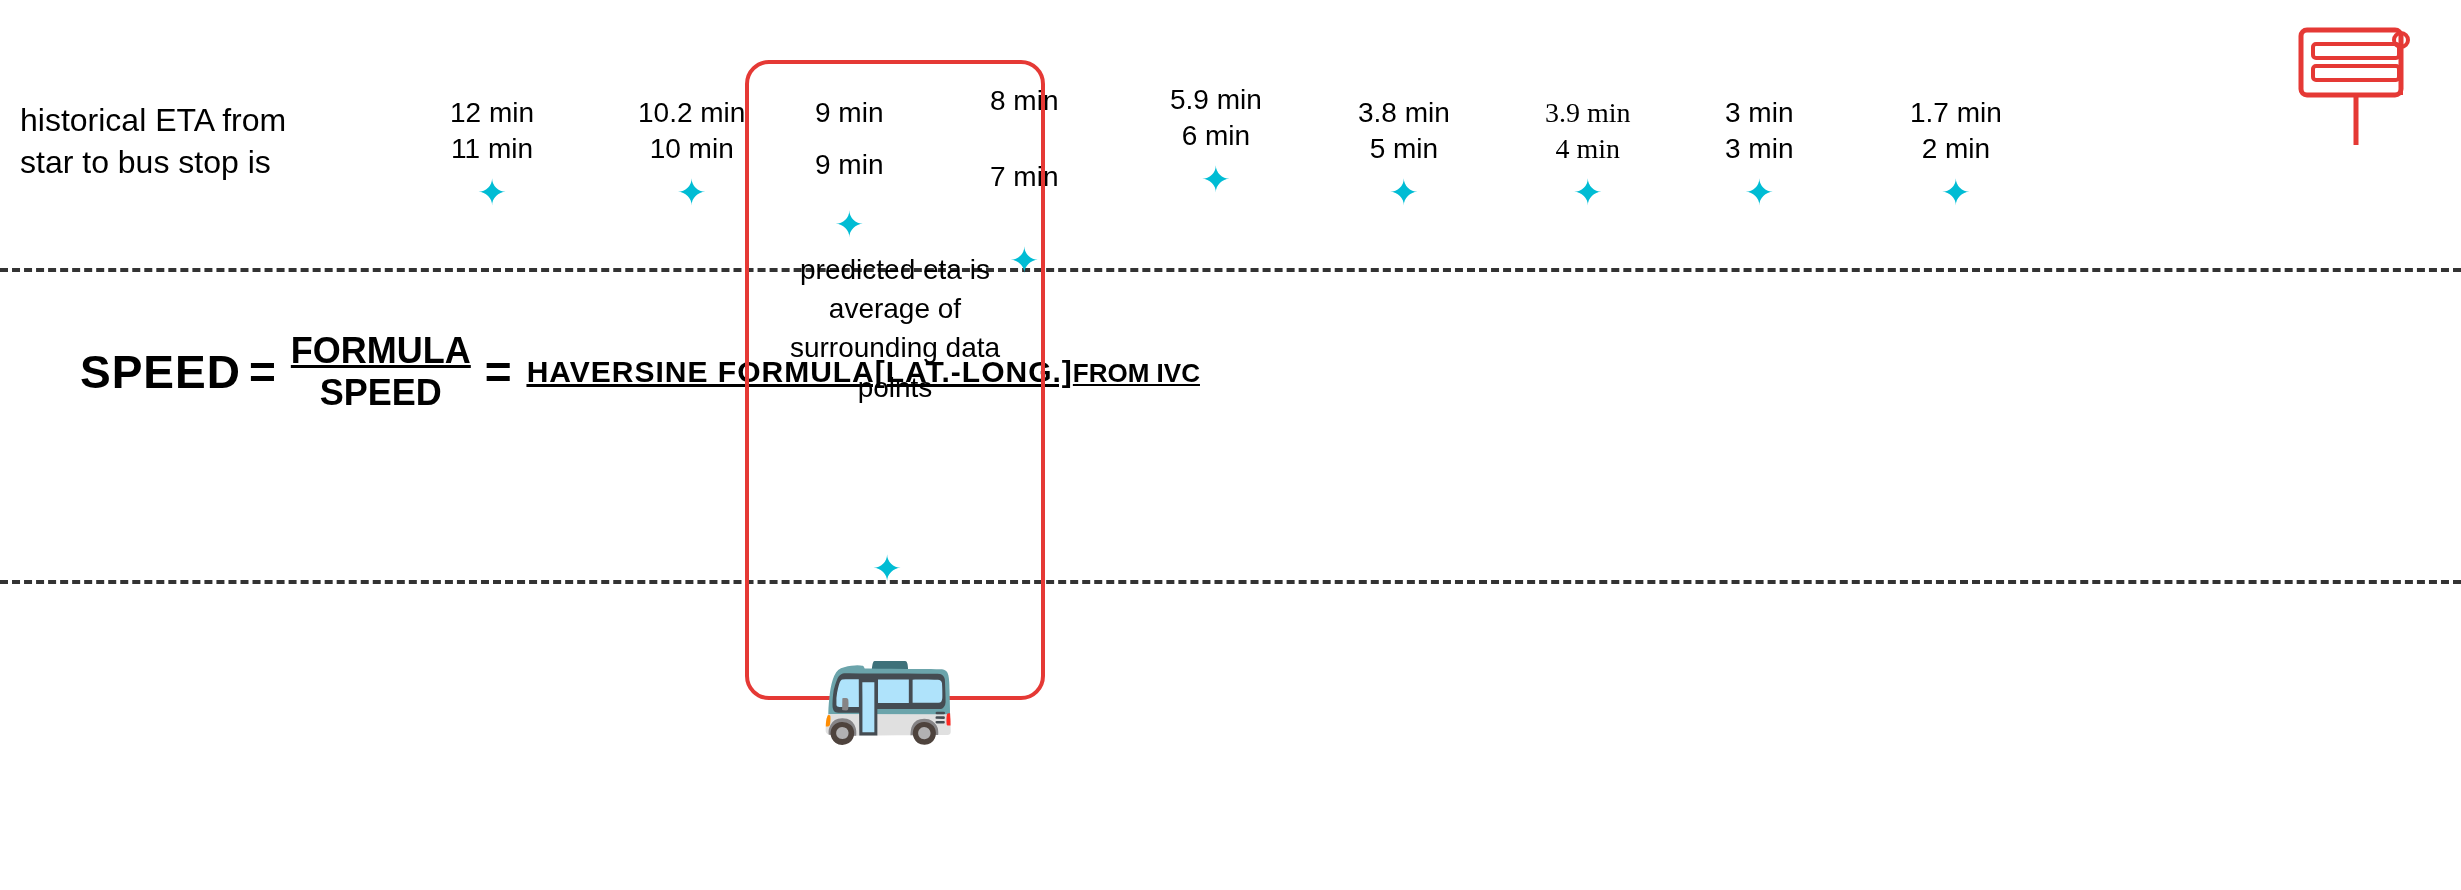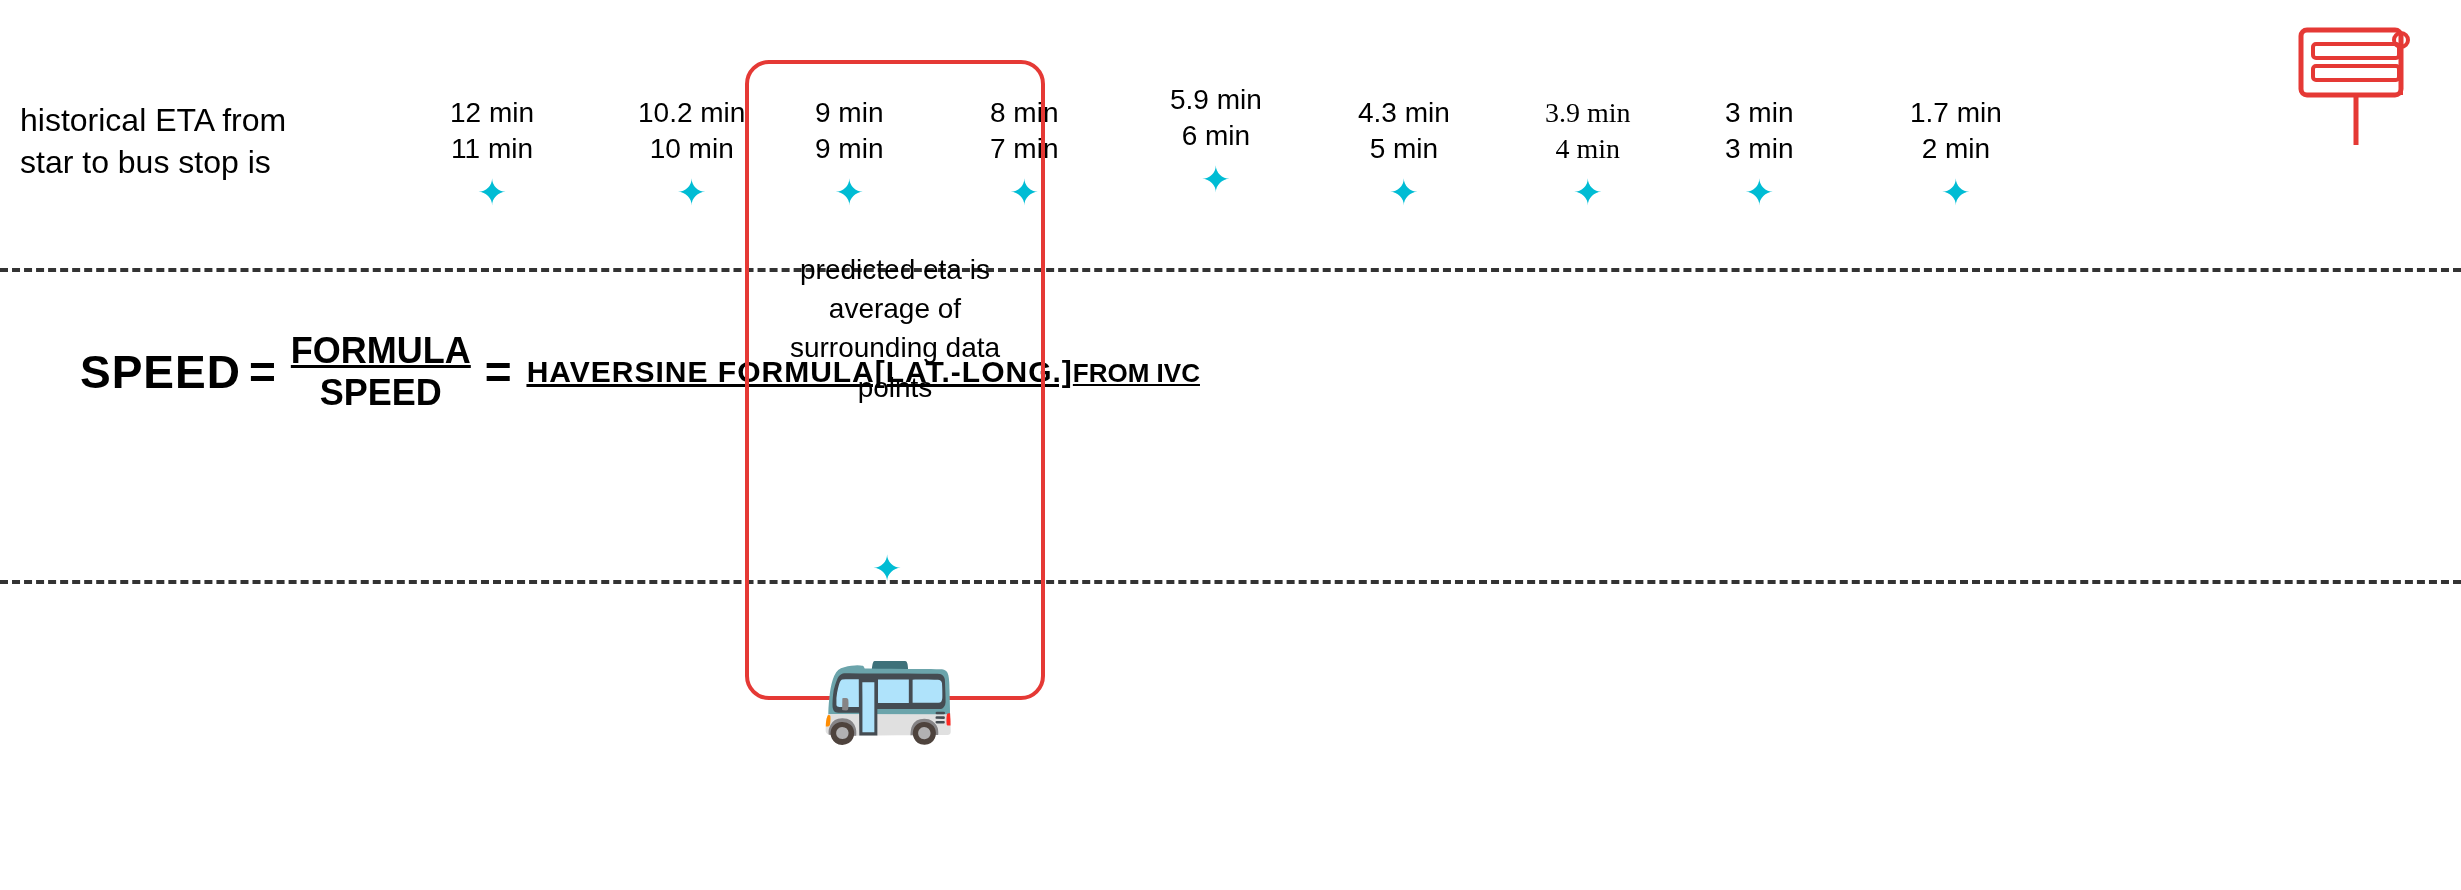--- a/index.html
+++ b/index.html
@@ -206,40 +206,40 @@
     <div class="time-top">11 min</div>
     <div class="star">✦</div>
   </div>
 
   <div class="data-point" style="left:638px; top:95px;">
     <div class="time-top">10.2 min</div>
     <div class="time-top">10 min</div>
     <div class="star">✦</div>
   </div>
 
-  <div class="data-point" style="left:815px; top:95px;">
+  <div class="data-point" style="left:815px; top:95px;gap:16px;">
     <div class="time-top">9 min</div>
     <div class="time-top">9 min</div>
     <div class="star">✦</div>
   </div>
 
-  <div class="data-point" style="left:990px; top:95px;">
+  <div class="data-point" style="left:990px; top:83px;gap:40px;">
     <div class="time-top">8 min</div>
     <div class="time-top">7 min</div>
     <div class="star">✦</div>
   </div>
 
   <div class="data-point" style="left:1170px; top:82px;align-items:center;">
     <div class="time-top">5.9 min</div>
     <div class="time-top">6 min</div>
     <div class="star">✦</div>
   </div>
 
   <div class="data-point" style="left:1358px; top:95px;">
-    <div class="time-top">4.3 min</div>
+    <div class="time-top">3.8 min</div>
     <div class="time-top">5 min</div>
     <div class="star">✦</div>
   </div>
 
   <div class="data-point" style="left:1545px; top:95px;font-family:Liberation Serif, serif;">
     <div class="time-top">3.9 min</div>
     <div class="time-top">4 min</div>
     <div class="star">✦</div>
   </div>
 

